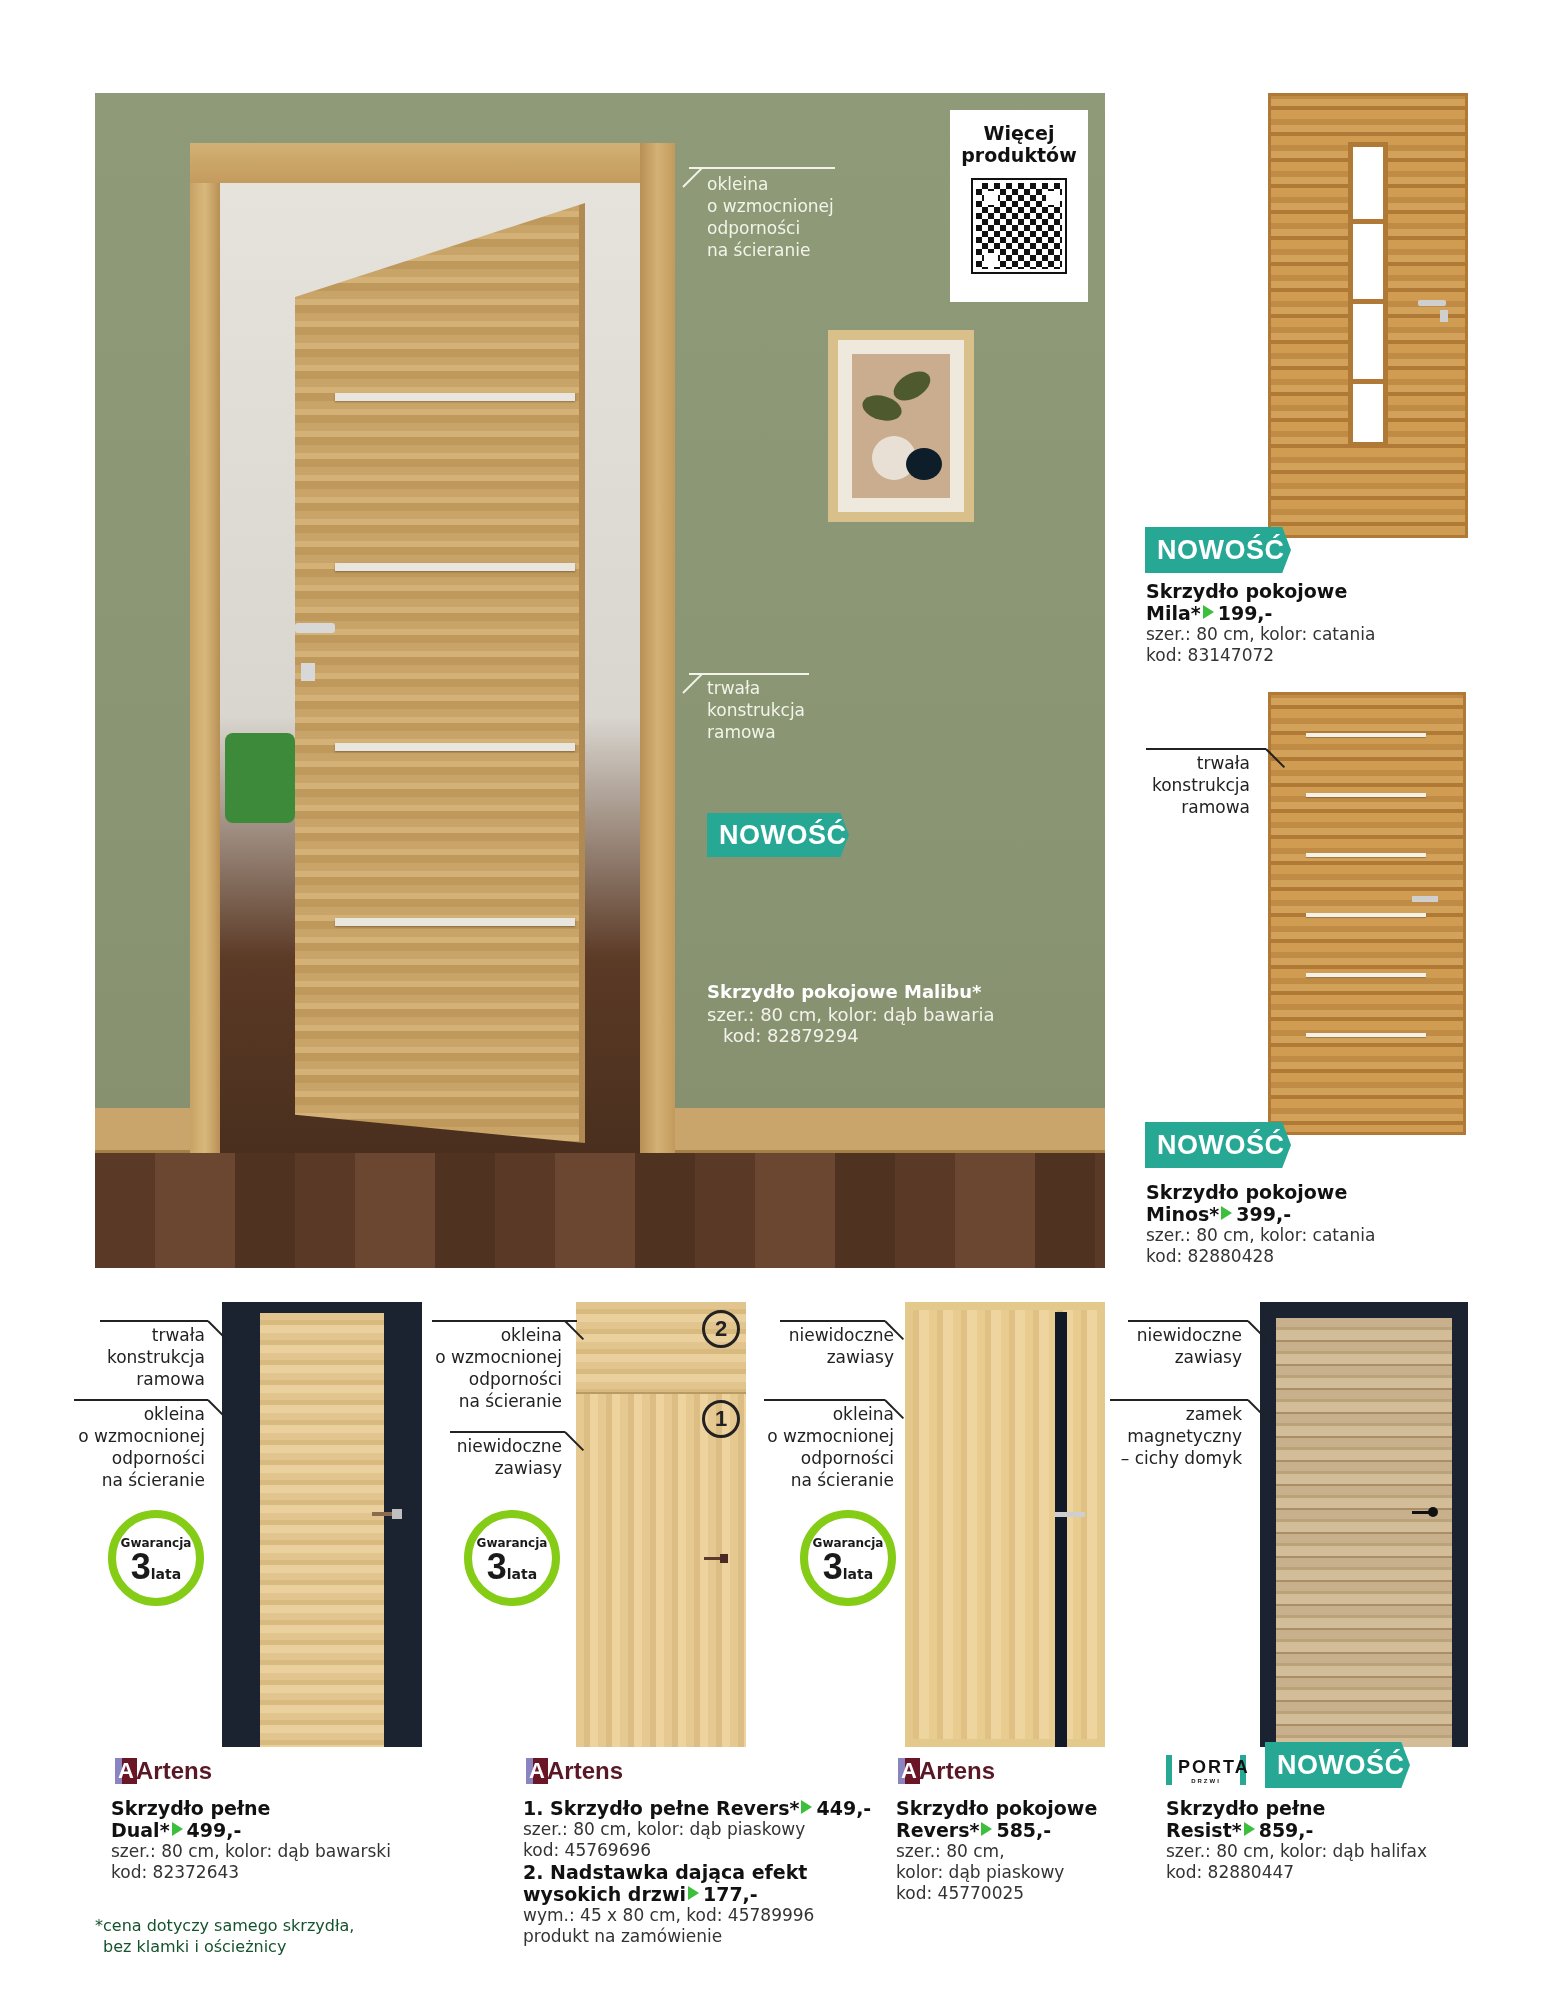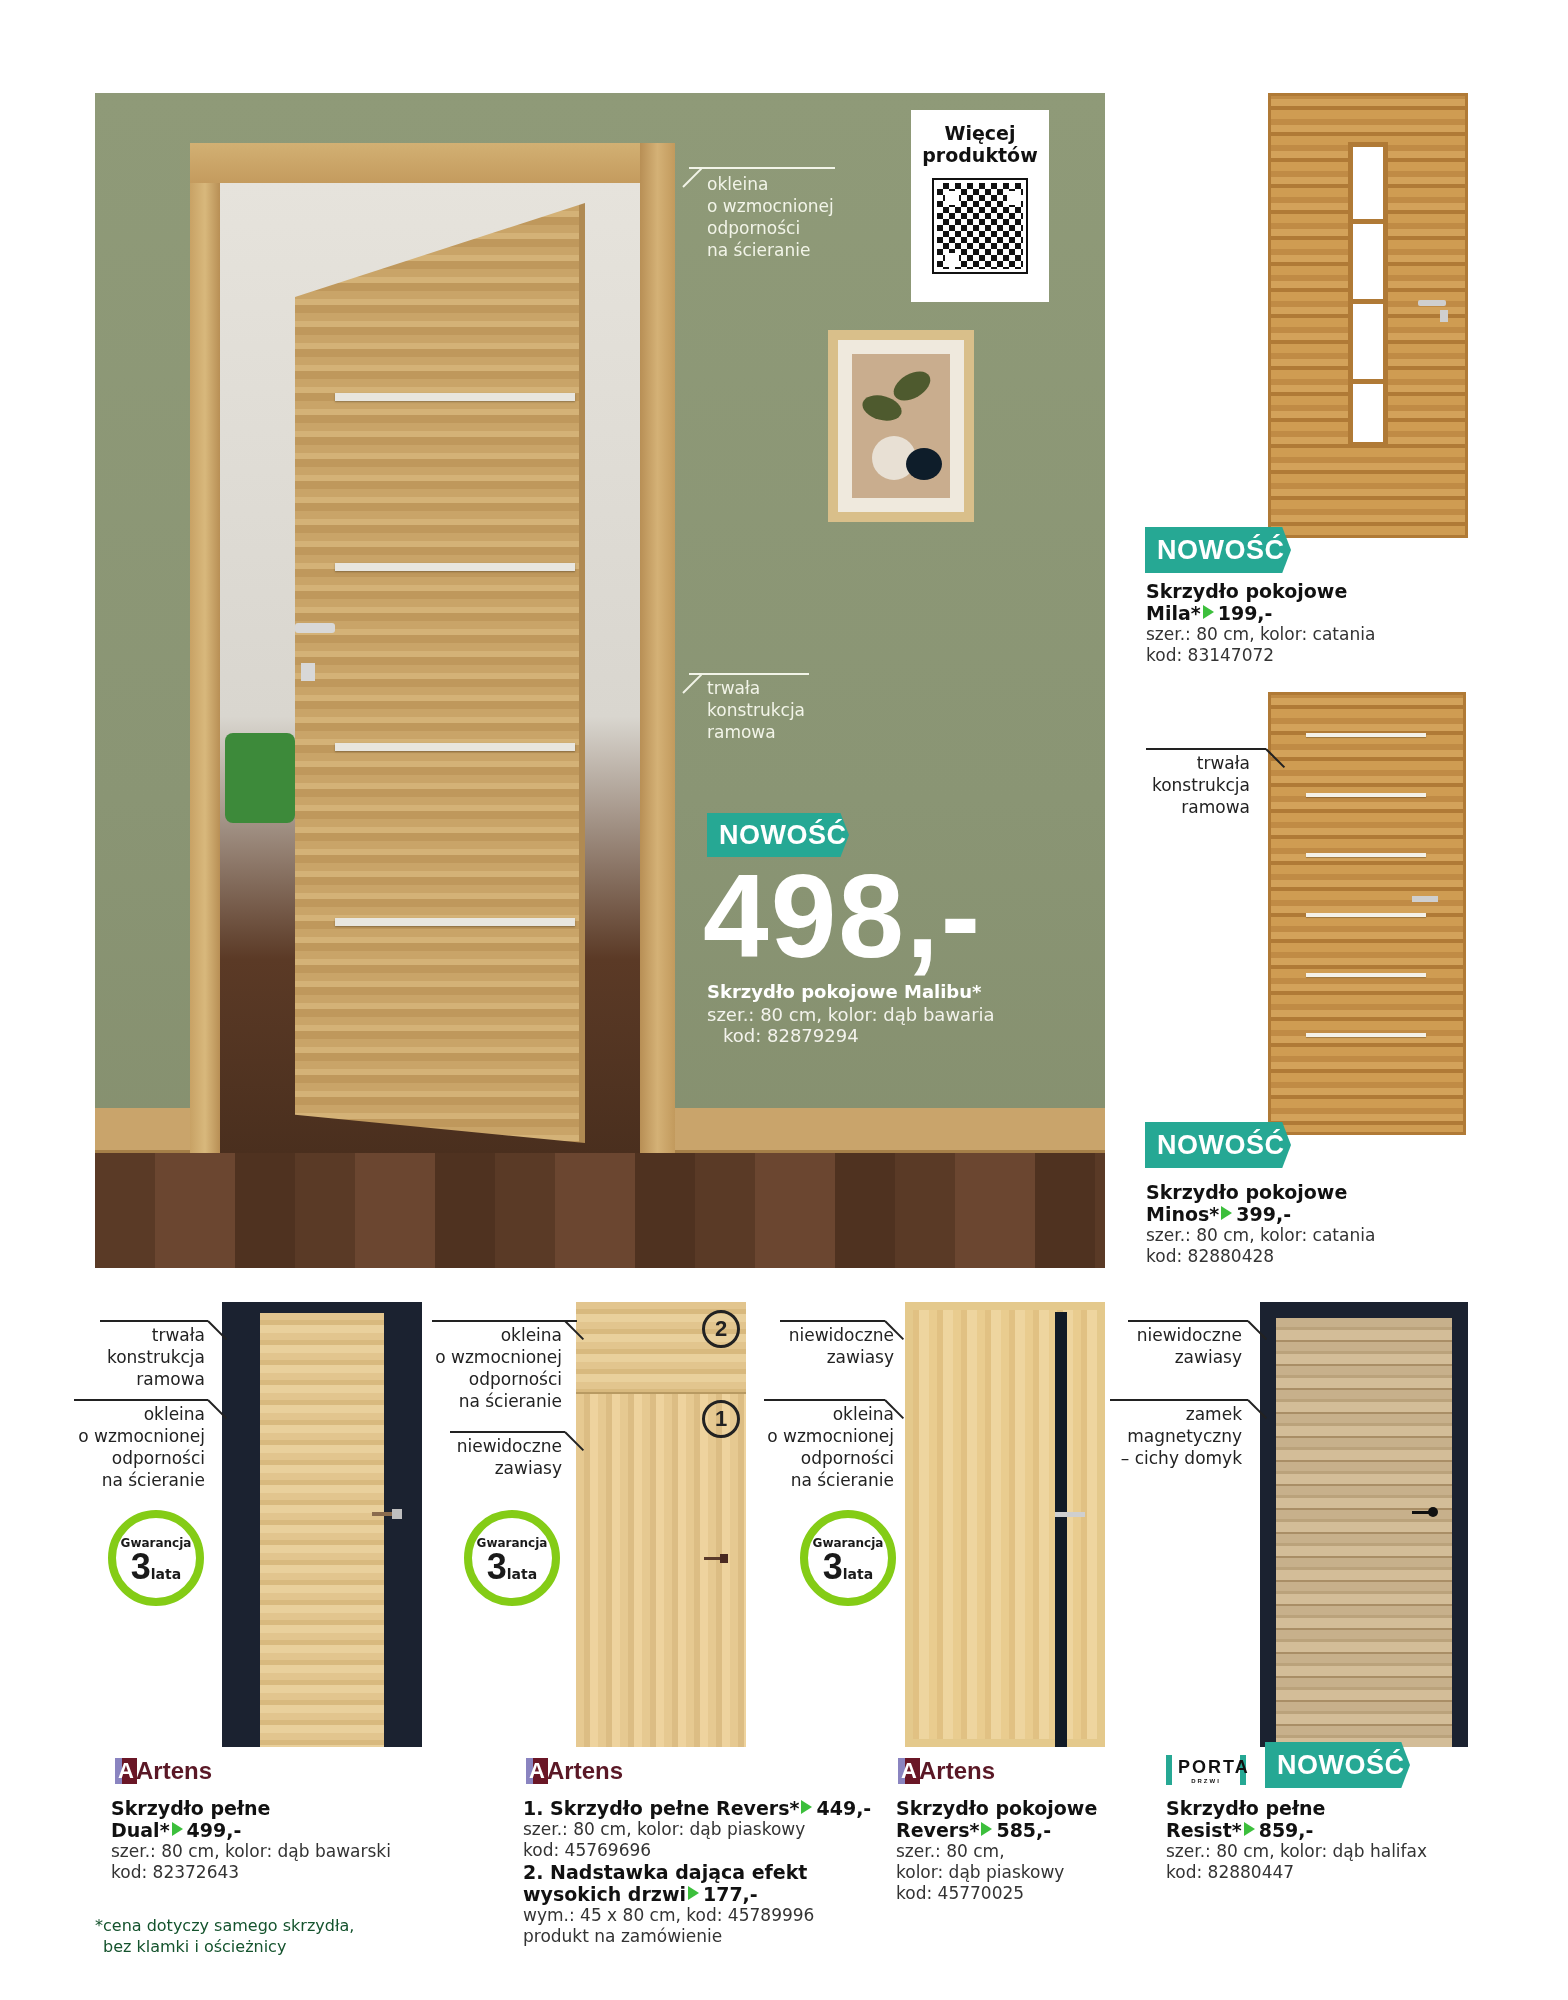--- a/index.html
+++ b/index.html
@@ -116,28 +116,27 @@
     <div class="mat">
         <div class="art">
       <div class="leaf" style="left:40px;top:20px;transform:rotate(-30deg)"></div>
       <div class="leaf" style="left:10px;top:42px;transform:rotate(15deg)"></div>
       <div class="vase1"></div>
       <div class="vase2"></div>
     </div>
       </div>
   </div>
 
-  <div class="abs qr-card" style="left:816px;top:17px">
+  <div class="abs qr-card" style="left:855px;top:17px">
     <div class="t">Więcej</div>
     <div class="t">produktów</div>
     <div class="qr"></div>
   </div>
 
   <div class="abs badge" style="left:612px;top:720px;width:142px;height:44px;font-size:27px;line-height:44px;padding-left:12px">NOWOŚĆ</div>
-  <div class="abs big-price" style="left:608px;top:768px">498,-</div>
   <div class="abs hero-name" style="left:612px;top:888px">Skrzydło pokojowe Malibu*</div>
   <div class="abs hero-spec" style="left:612px;top:911px">szer.: 80 cm, kolor: dąb bawaria</div>
   <div class="abs hero-spec" style="left:628px;top:932px">kod: 82879294</div>
 </div>
 
 <div class="door-img oak" style="left:1268px;top:93px;width:200px;height:445px;box-shadow:inset 0 0 0 3px #b07a36"></div>
 <div class="abs" style="left:1348px;top:142px;width:40px;height:305px;background:#fff;border:5px solid #b07a36">
   <div style="height:5px;background:#b07a36;margin-top:72px"></div>
   <div style="height:5px;background:#b07a36;margin-top:75px"></div>
   <div style="height:5px;background:#b07a36;margin-top:75px"></div>

